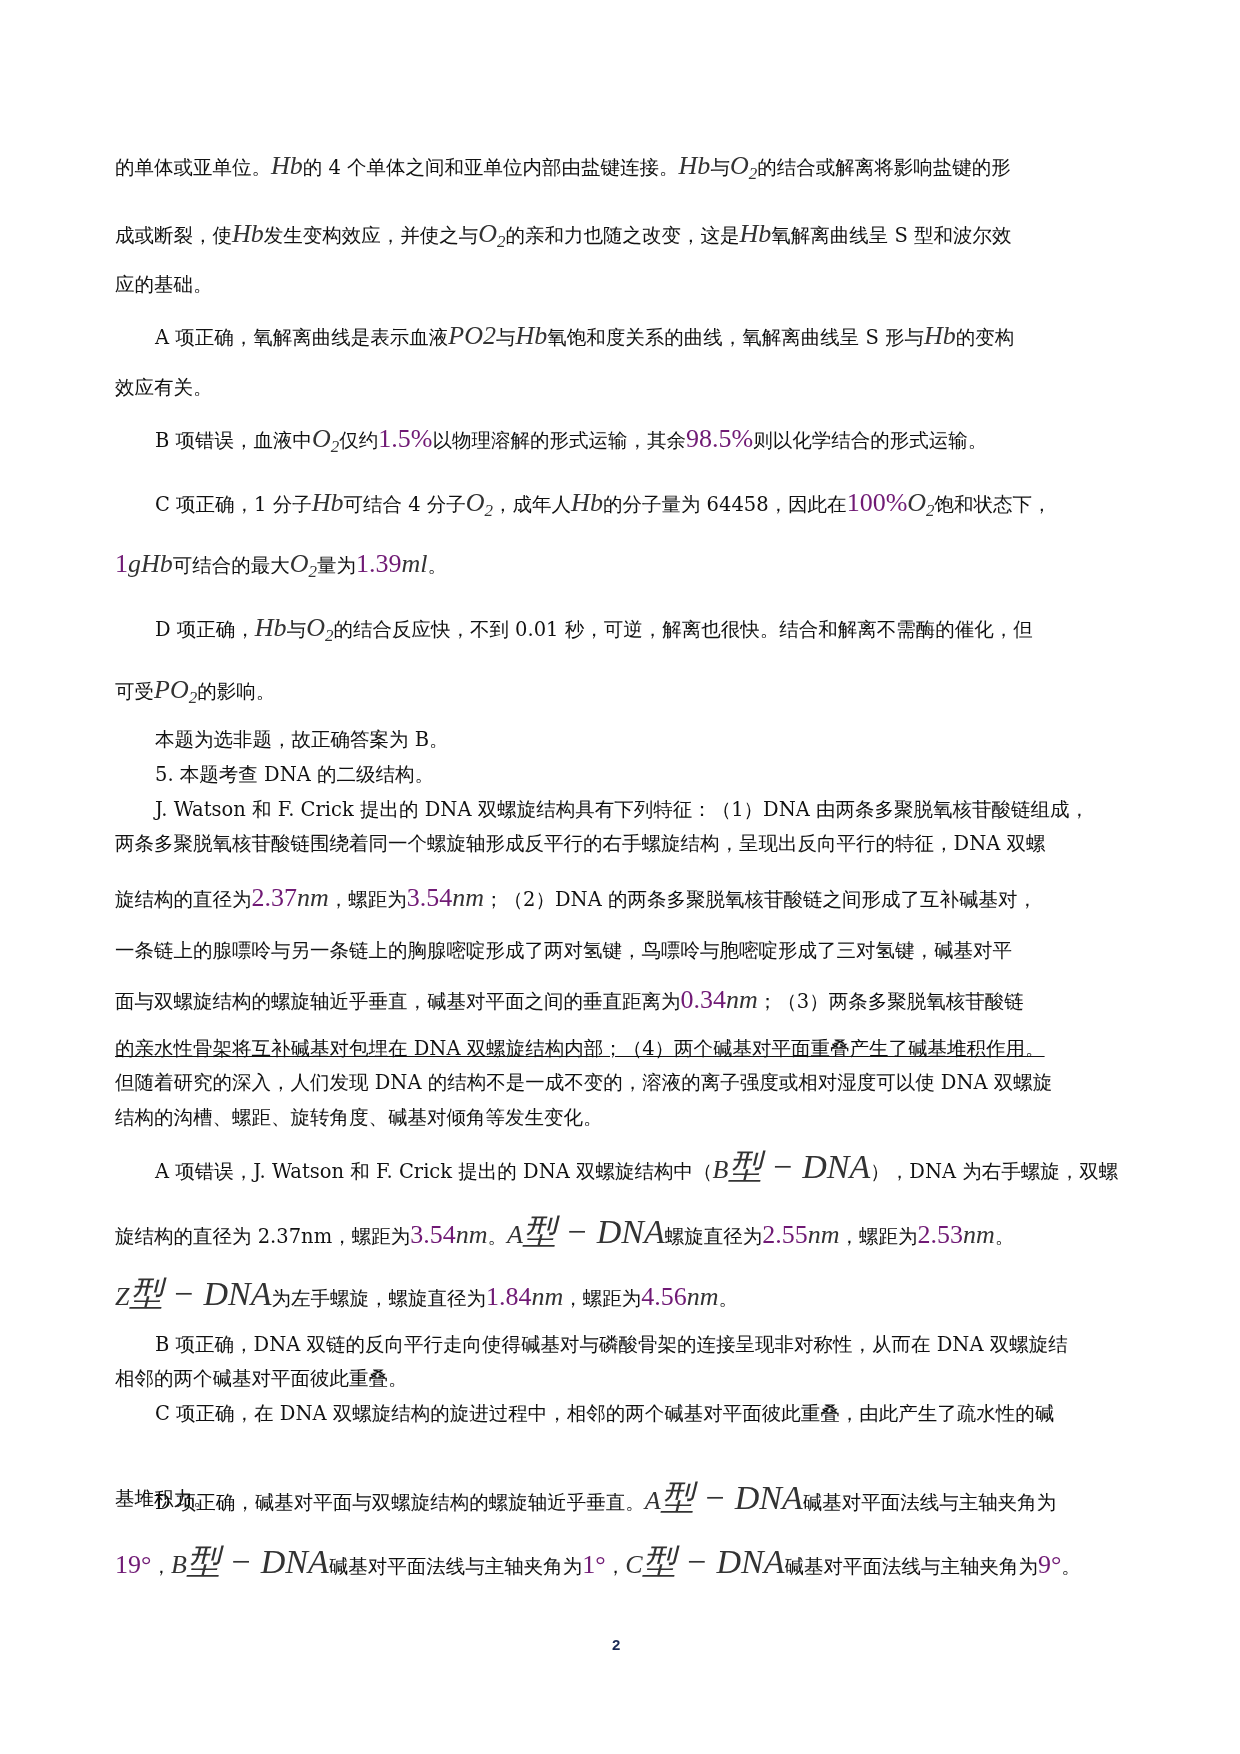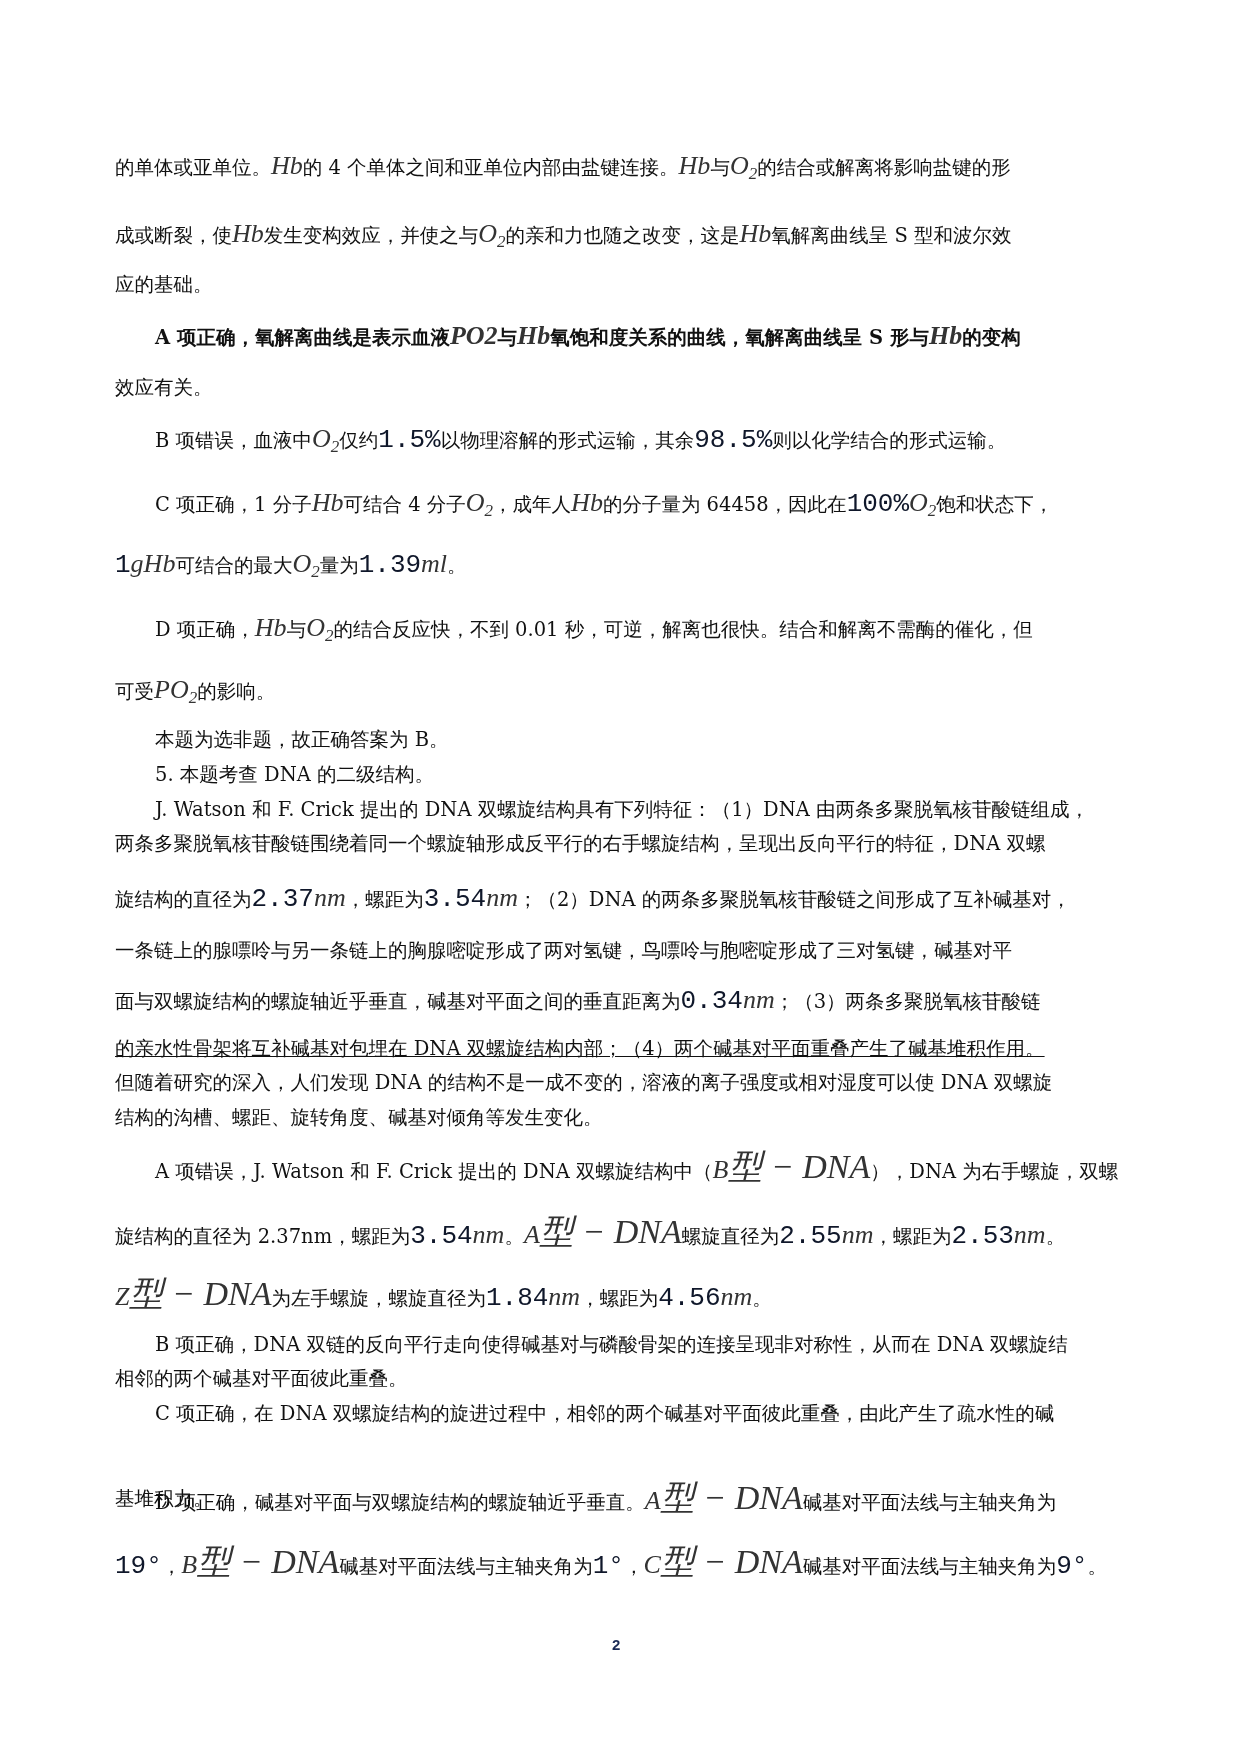--- a/index.html
+++ b/index.html
@@ -2,34 +2,34 @@
 <html><head>
 <meta charset="utf-8">
 <style>
   html, body { margin: 0; padding: 0; background: #ffffff; }
   body { width: 1240px; height: 1754px; position: relative; overflow: hidden;
          font-family: "DejaVu Serif", "Liberation Serif", serif; color: #111; }
   .page { position: absolute; left: 0; top: 0; width: 1096px; height: 1754px; text-align: center; }
   .line { position: absolute; left: 115px; white-space: nowrap; font-size: 19.5px; line-height: 28px; }
   .indent { left: 155px; }
   .m { font-family: "Liberation Serif", "DejaVu Serif", serif; font-style: italic; font-size: 26px; color: #333; }
-  .n { font-family: Liberation Mono, monospace; font-size: 26px; color: #0f172a; margin-top: 31px; }
+  .n { font-family: Liberation Serif, serif; font-size: 26px; color: #701a75; margin-top: 31px; }
   .mi { font-family: "Liberation Serif", "DejaVu Serif", serif; font-style: italic; font-size: 34px; color: #333; }
   sub { font-size: 17px; vertical-align: -5px; }
   .pagenum { position: absolute; left: 612px; top: 1636px; font-family: "Liberation Sans", sans-serif; font-size: 15px; font-weight: bold; color: #1a2a55; }
 </style>
 </head>
 <body>
 
 <div class="page">
   <div id="lines">
       <div class="line" style="top: 152px;">的单体或亚单位。<span class="m">Hb</span>的 4 个单体之间和亚单位内部由盐键连接。<span class="m">Hb</span>与<span class="m">O<sub>2</sub></span>的结合或解离将影响盐键的形</div>
       <div class="line" style="top: 220px;">成或断裂，使<span class="m">Hb</span>发生变构效应，并使之与<span class="m">O<sub>2</sub></span>的亲和力也随之改变，这是<span class="m">Hb</span>氧解离曲线呈 S 型和波尔效</div>
       <div class="line" style="top: 271px;">应的基础。</div>
-      <div class="line indent" style="top: 322px; font-weight: bold;">A 项正确，氧解离曲线是表示血液<span class="m">PO2</span>与<span class="m">Hb</span>氧饱和度关系的曲线，氧解离曲线呈 S 形与<span class="m">Hb</span>的变构</div>
+      <div class="line indent" style="top: 322px;">A 项正确，氧解离曲线是表示血液<span class="m">PO2</span>与<span class="m">Hb</span>氧饱和度关系的曲线，氧解离曲线呈 S 形与<span class="m">Hb</span>的变构</div>
       <div class="line" style="top: 374px;">效应有关。</div>
       <div class="line indent" style="top: 425px;">B 项错误，血液中<span class="m">O<sub>2</sub></span>仅约<span class="n">1.5%</span>以物理溶解的形式运输，其余<span class="n">98.5%</span>则以化学结合的形式运输。</div>
       <div class="line indent" style="top: 489px;">C 项正确，1 分子<span class="m">Hb</span>可结合 4 分子<span class="m">O<sub>2</sub></span>，成年人<span class="m">Hb</span>的分子量为 64458，因此在<span class="n">100%</span><span class="m">O<sub>2</sub></span>饱和状态下，</div>
       <div class="line" style="top: 550px;"><span class="n">1</span><span class="m">gHb</span>可结合的最大<span class="m">O<sub>2</sub></span>量为<span class="n">1.39</span><span class="m">ml</span>。</div>
       <div class="line indent" style="top: 614px;">D 项正确，<span class="m">Hb</span>与<span class="m">O<sub>2</sub></span>的结合反应快，不到 0.01 秒，可逆，解离也很快。结合和解离不需酶的催化，但</div>
       <div class="line" style="top: 676px;">可受<span class="m">PO<sub>2</sub></span>的影响。</div>
       <div class="line indent" style="top: 726px;">本题为选非题，故正确答案为 B。</div>
       <div class="line indent" style="top: 761px;">5. 本题考查 DNA 的二级结构。</div>
       <div class="line indent" style="top: 796px;">J. Watson 和 F. Crick 提出的 DNA 双螺旋结构具有下列特征：（1）DNA 由两条多聚脱氧核苷酸链组成，</div>
       <div class="line" style="top: 830px;">两条多聚脱氧核苷酸链围绕着同一个螺旋轴形成反平行的右手螺旋结构，呈现出反向平行的特征，DNA 双螺</div>

